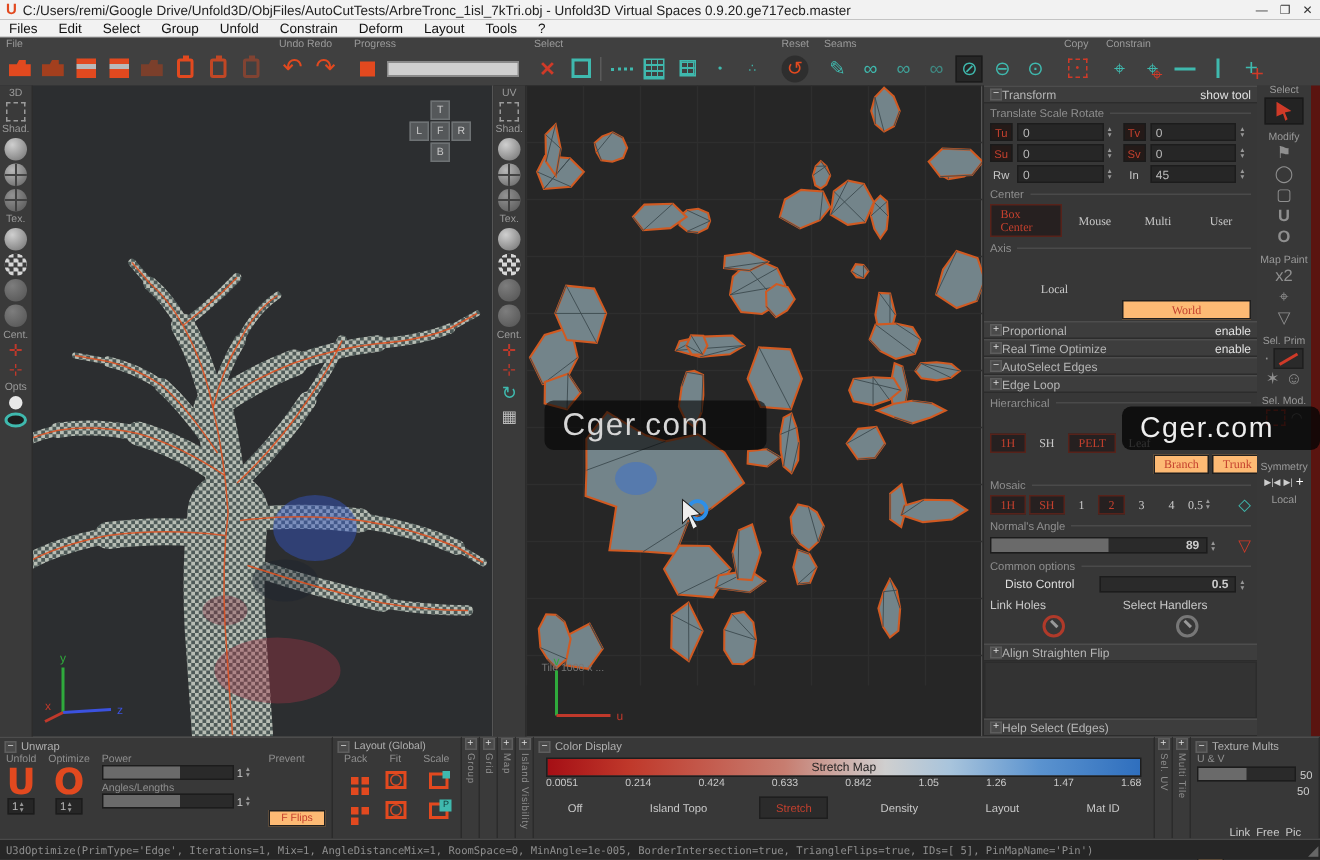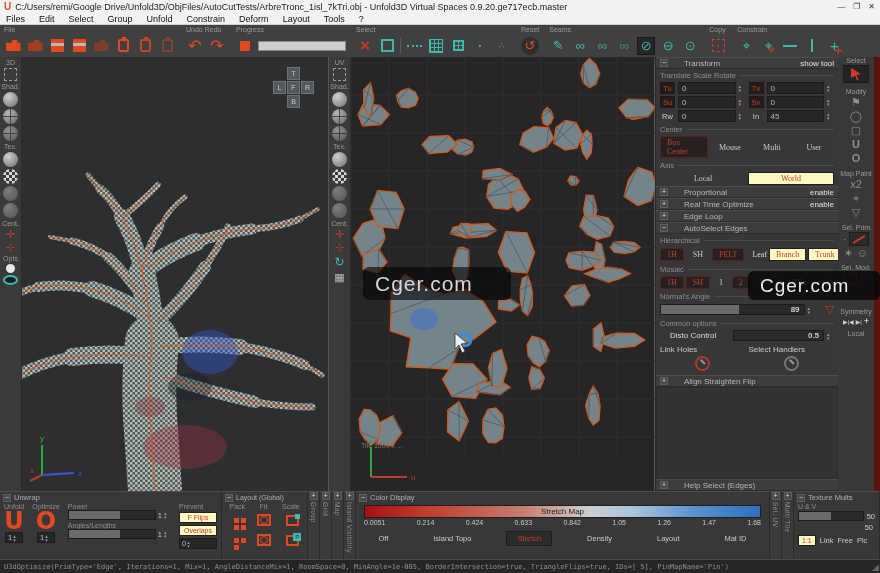--- a/index.html
+++ b/index.html
@@ -68,36 +68,36 @@
     display:flex; align-items:center; justify-content:center; }
   .navcell.empty { background:transparent; border:none; }
   .axiswidget { position:absolute; left:28px; bottom:8px; width:60px; height:52px; z-index:6; }
   .wm { position:absolute; background:rgba(5,5,5,.62); border-radius:6px; color:#d6d6d6;
     display:flex; align-items:center; padding:0 12px; font-size:21px; letter-spacing:1px; z-index:20; }
   .tilelabel { position:absolute; left:32px; bottom:42px; font-size:7px; color:#777; z-index:6; }
   
   #rpanel { left:655px; top:57px; width:183px; height:434px; background:#373737;
     display:flex; flex-direction:column; font-size:8px; border-left:1px solid #2a2a2a; }
   .phead { height:12px; background:#3d3d3d; border-top:1px solid #4d4d4d; border-bottom:1px solid #2c2c2c;
-    display:flex; align-items:center; gap:16px; padding:0 4px; color:#b5b5b5; flex:none; }
+    display:flex; align-items:center; gap:0; padding:0 4px; color:#b5b5b5; flex:none; }
   .pm { width:8px; height:8px; background:#4a4a4a; border:1px solid #5d5d5d; color:#ddd;
     font-size:7px; line-height:6px; text-align:center; flex:none; }
   .grouplabel { color:#8f8f8f; font-size:7.5px; padding:2px 4px 1px 4px; display:flex; align-items:center; gap:4px; flex:none;}
   .grouplabel::after { content:""; flex:1; border-top:1px solid #4a4a4a; }
   .frow { display:flex; gap:3px; padding:1px 4px; align-items:center; flex:none; }
   .flabel { width:15px; height:12px; background:#241a18; color:#c4402e; font-size:7.5px;
     display:flex; align-items:center; justify-content:center; border:1px solid #1a1a1a; }
   .flabel.plain { background:transparent; border-color:transparent; color:#c9c9c9; }
   .nfield { flex:1; height:12px; background:#262626; border:1px solid #1c1c1c; color:#bbb;
     display:flex; align-items:center; padding:0 3px; }
   .spin { display:flex; flex-direction:column; font-size:5px; line-height:4px; color:#999; width:7px; }
   .btn { background:#2d2d2d; border:1px solid #1f1f1f; color:#c9c9c9; font-size:8px;
     padding:1px 6px; display:flex; align-items:center; justify-content:center; }
   .btn.active { color:#c4402e; border-color:#57221a; background:#262020; }
-  .btn.reddark { background:#fef9c3; color:#c4402e; }
+  .btn.reddark { background:#fdba74; color:#c4402e;margin-top:28px; }
   .btnrow { display:flex; gap:2px; padding:1px 4px; flex:none; align-items:center;font-family:Liberation Serif, serif; }
   .enable { margin-left:auto; color:#e0e0e0; }
   .slider { flex:1; height:11px; background:#2a2a2a; border:1px solid #1c1c1c; position:relative; }
   .slider .fill { position:absolute; left:0; top:0; bottom:0; background:#6a6a6a; }
   .slider .sval { position:absolute; right:4px; top:0; bottom:0; display:flex; align-items:center; color:#ccc;font-weight:bold; }
   .circle-icon { width:15px; height:15px; border-radius:50%; border:2px solid #777; position:relative; }
   .circle-icon.redring { border-color:#b03a2a; }
   .circle-icon::after { content:""; position:absolute; left:3px; top:3px; width:6px; height:1.5px;
     background:#999; transform:rotate(45deg); }
   
@@ -795,26 +795,26 @@
     <span class="pm">+</span>
     <span>Proportional</span>
     <span class="enable">enable</span>
   </div>
   <div class="phead">
     <span class="pm">+</span>
     <span>Real Time Optimize</span>
     <span class="enable">enable</span>
   </div>
   <div class="phead">
+    <span class="pm">−</span>
+    <span>AutoSelect Edges</span>
+  </div>
+  <div class="phead">
     <span class="pm">+</span>
     <span>Edge Loop</span>
-  </div>
-  <div class="phead">
-    <span class="pm">−</span>
-    <span>AutoSelect Edges</span>
   </div>
   <div class="grouplabel">
       <span>Hierarchical</span>
     </div>
   <div class="btnrow">
     <span class="btn active">1H</span>
     <span class="btn" style="background:transparent;border-color:transparent">SH</span>
     <span class="btn active">PELT</span>
     <span style="margin-left:6px;color:#ddd">Leaf</span>
     <span class="btn reddark">Branch</span>

